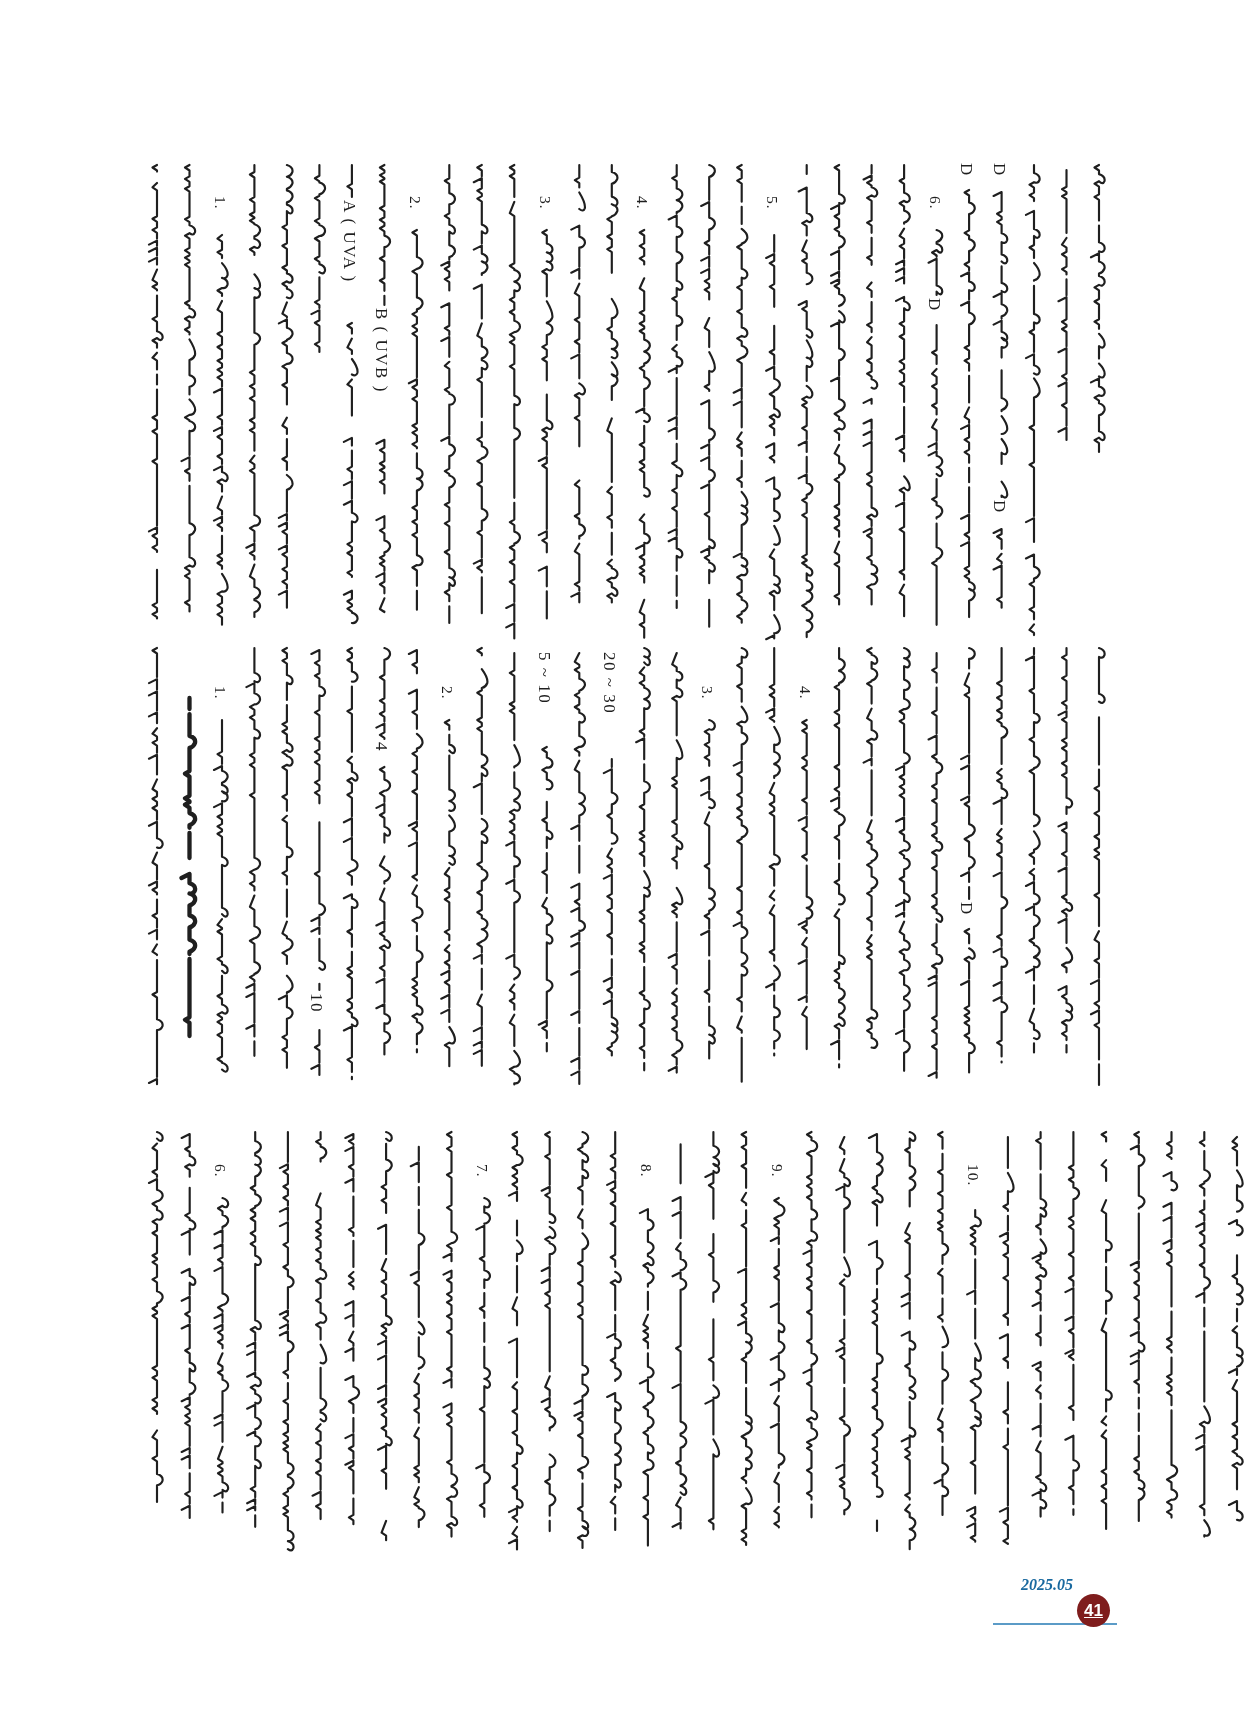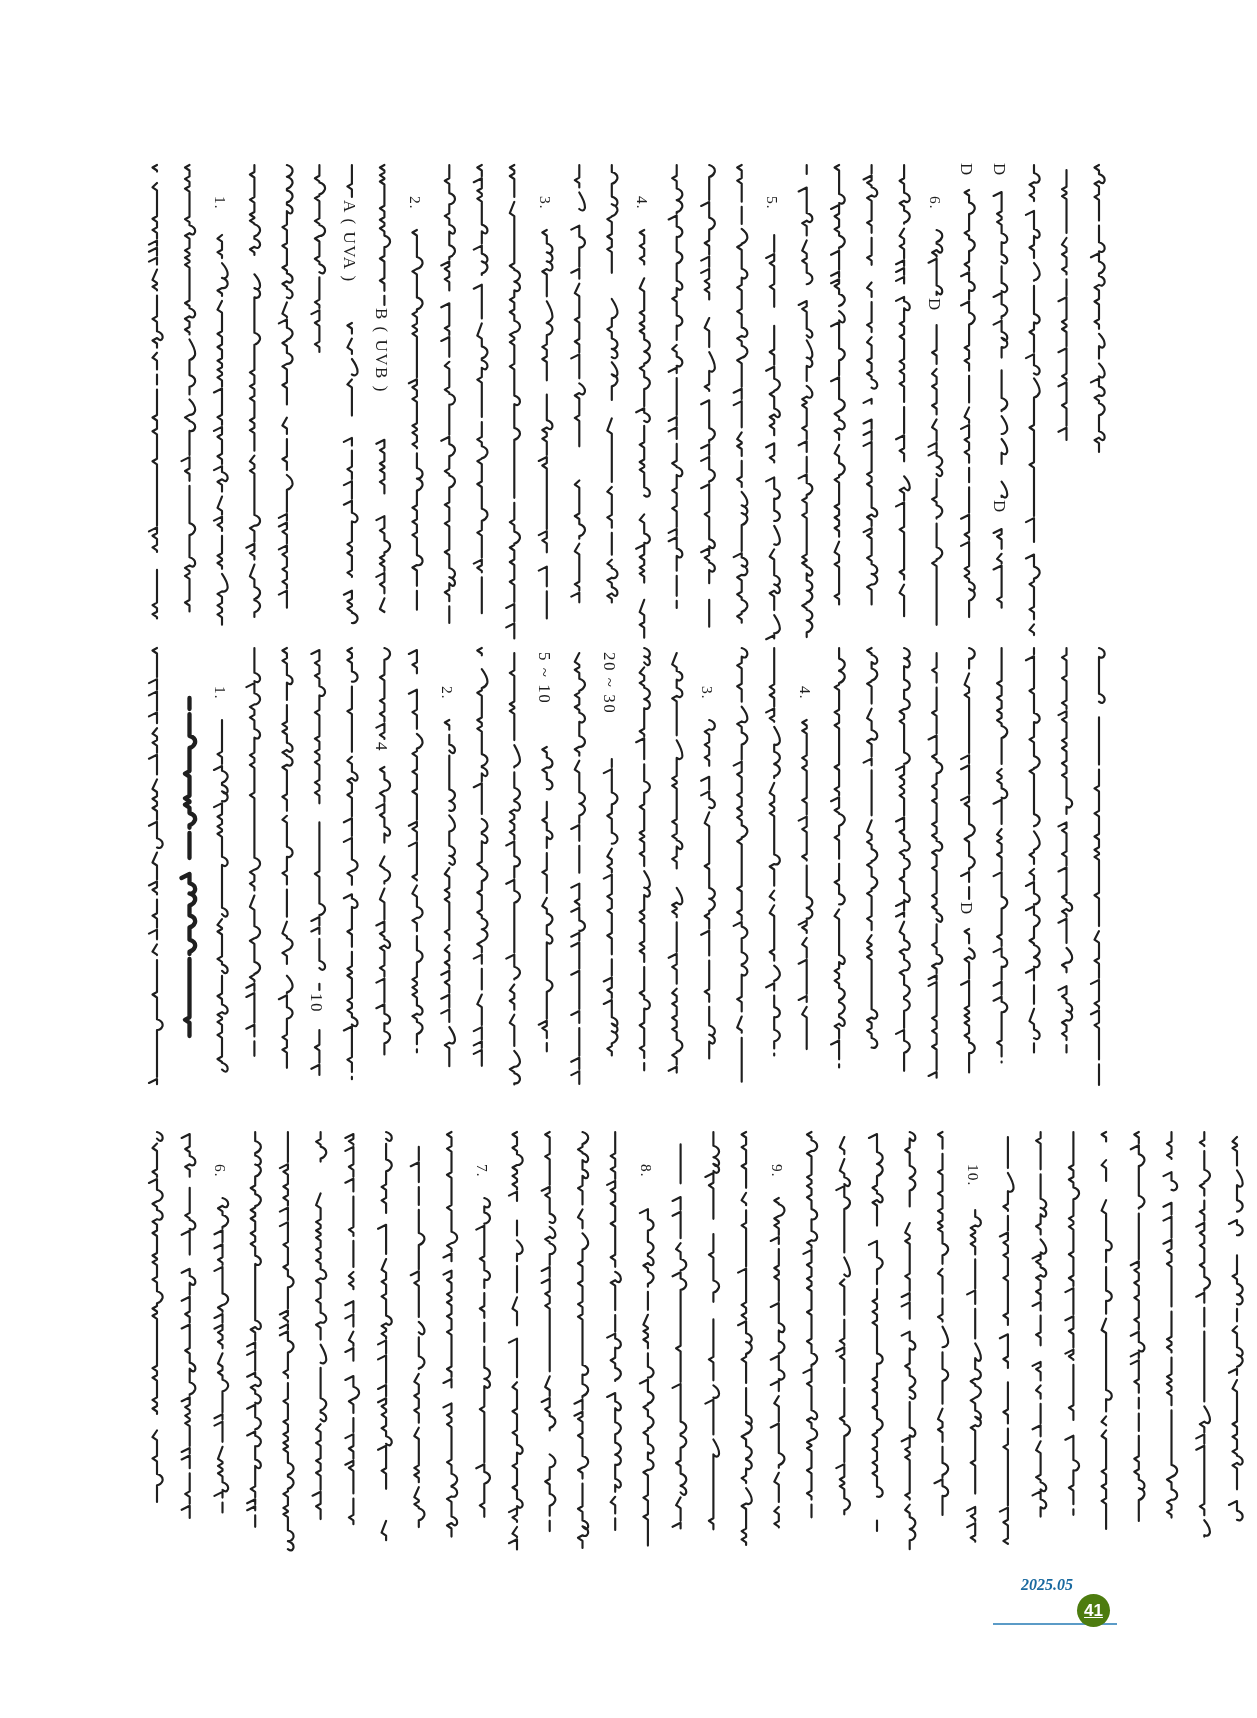--- a/index.html
+++ b/index.html
@@ -164,16 +164,16 @@
       <span class="ov-span frag" style="left: 958px; top: 902px;">D</span>
       <span class="ov-span num" style="left: 212px; top: 1164px;">6.</span>
       <span class="ov-span num" style="left: 474px; top: 1164px;">7.</span>
       <span class="ov-span num" style="left: 638px; top: 1164px;">8.</span>
       <span class="ov-span num" style="left: 769px; top: 1164px;">9.</span>
       <span class="ov-span num" style="left: 965px; top: 1164px;">10.</span>
     </div>
 
   <span class="footer-issue" style="color: rgb(25, 105, 159);">2025.05</span>
   <span class="footer-rule" style="background: rgb(91, 155, 199);"></span>
-  <span class="footer-badge" style="background: #4d7c0f; text-decoration: underline;">
+  <span class="footer-badge" style="background: #7f1d1d; text-decoration: underline;">
     <span>41</span>
   </span>
 </div>
 
 </body></html>

